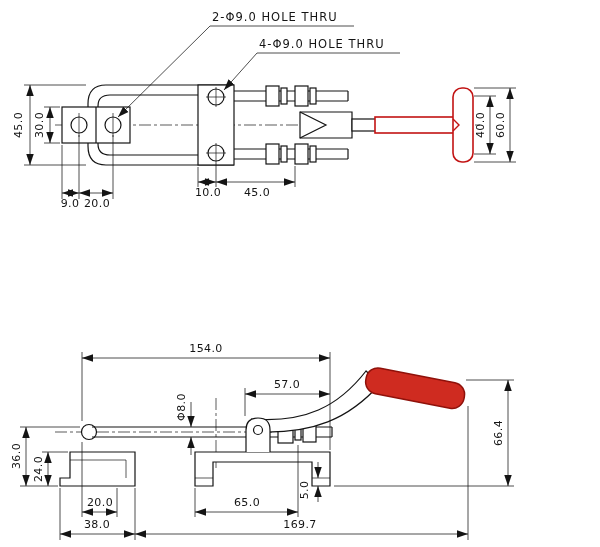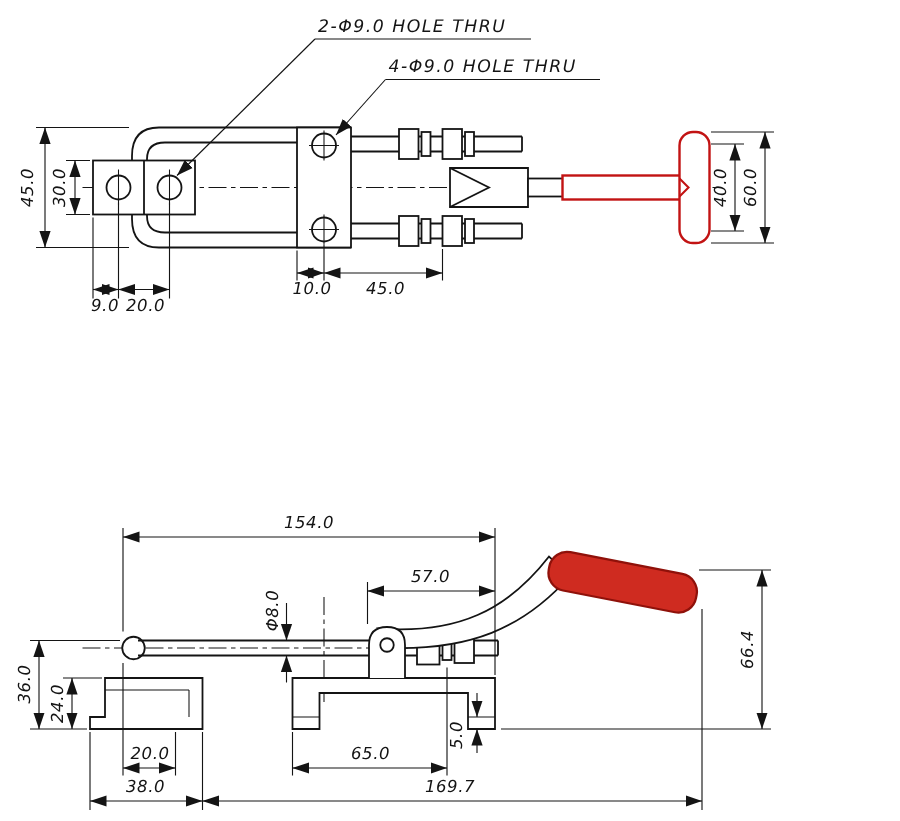--- a/index.html
+++ b/index.html
@@ -1,17 +1,17 @@
 <!DOCTYPE html>
 <html><head>
 <meta charset="utf-8">
 <style>
   html,body{margin:0;padding:0;background:#ffffff;}
   .stage{width:600px;height:547px;background:#fff;position:relative;overflow:hidden;
-         font-family:"DejaVu Sans",sans-serif;font-style:italic;}
+         font-family:"DejaVu Sans",sans-serif;}
   svg{display:block;}
   svg text{font-family:"DejaVu Sans",sans-serif;font-size:11px;fill:#141414;letter-spacing:.4px;}
   svg text.callout{font-size:11.5px;letter-spacing:1px;}
   .obj {stroke:#141414;stroke-width:1.2;fill:none;}
   .objf{stroke:#141414;stroke-width:1.2;fill:#ffffff;}
   .thin{stroke:#141414;stroke-width:.7;fill:none;}
   .dim {stroke:#141414;stroke-width:.75;fill:none;}
   .cl  {stroke:#141414;stroke-width:.7;fill:none;stroke-dasharray:12 3 3 3;}
   .red {stroke:#c21313;stroke-width:1.6;fill:#ffffff;}
   .redf{fill:#cf2b20;stroke:#8f110a;stroke-width:1.5;}

